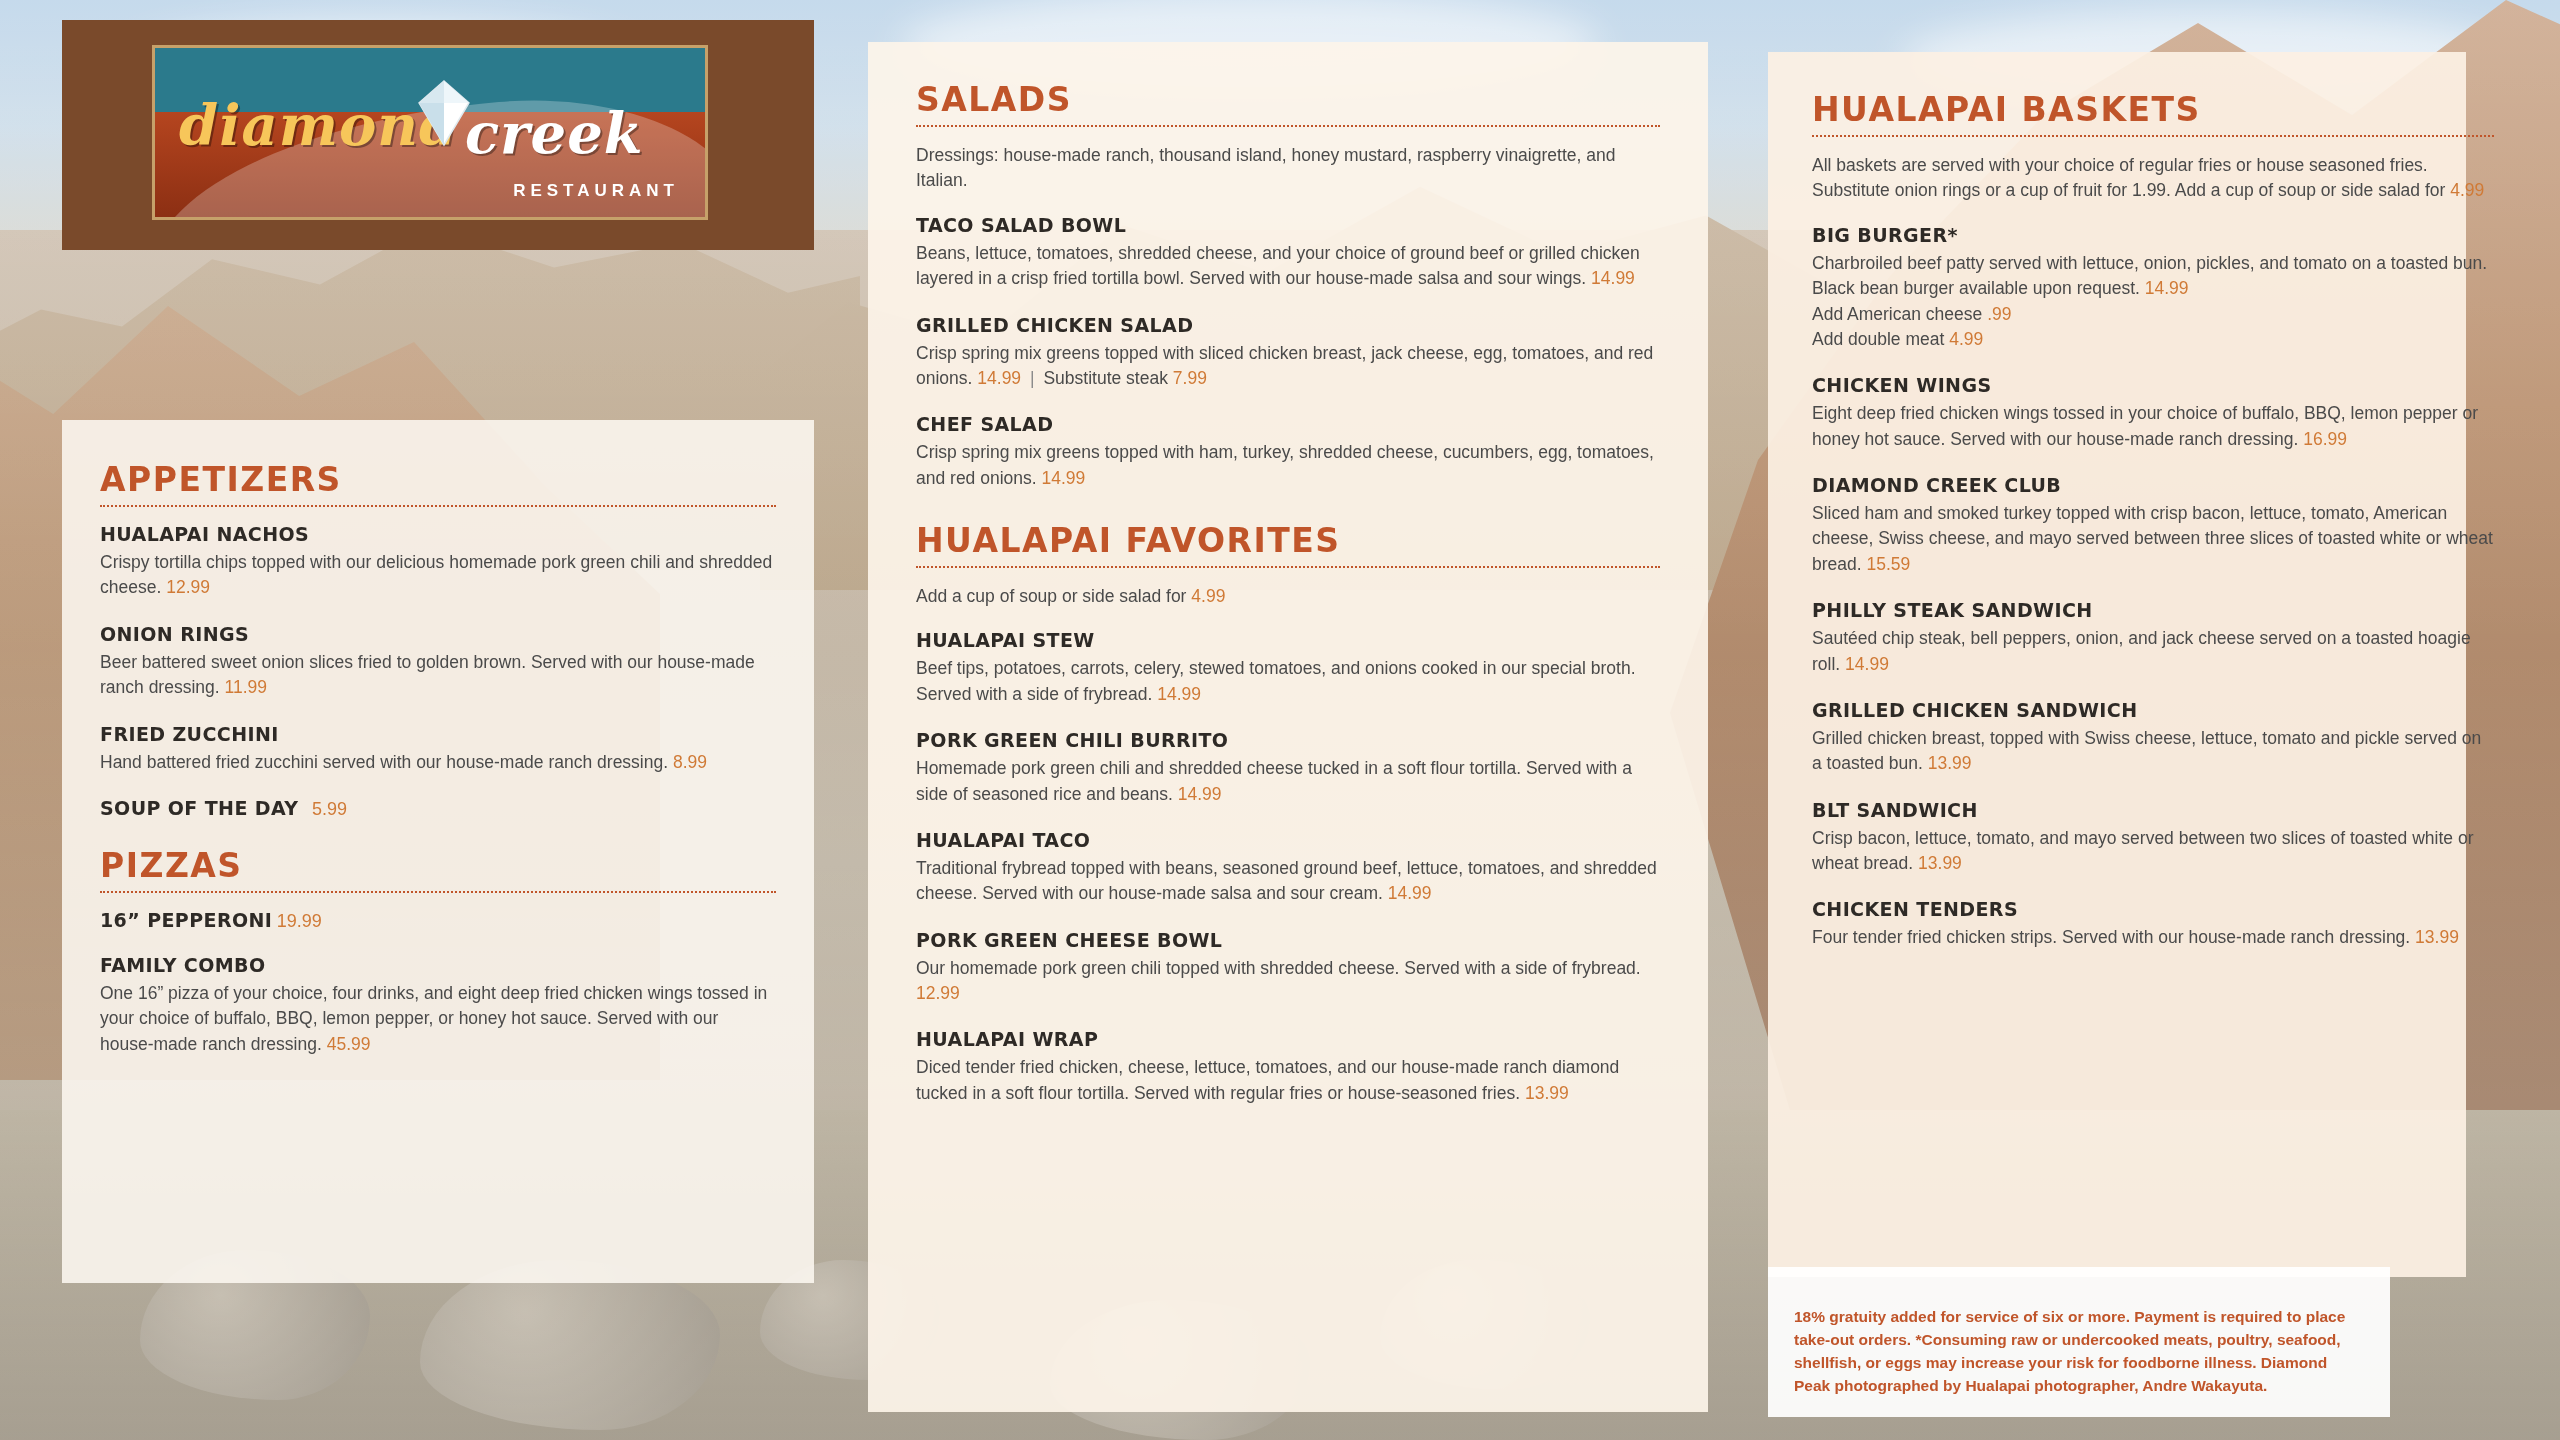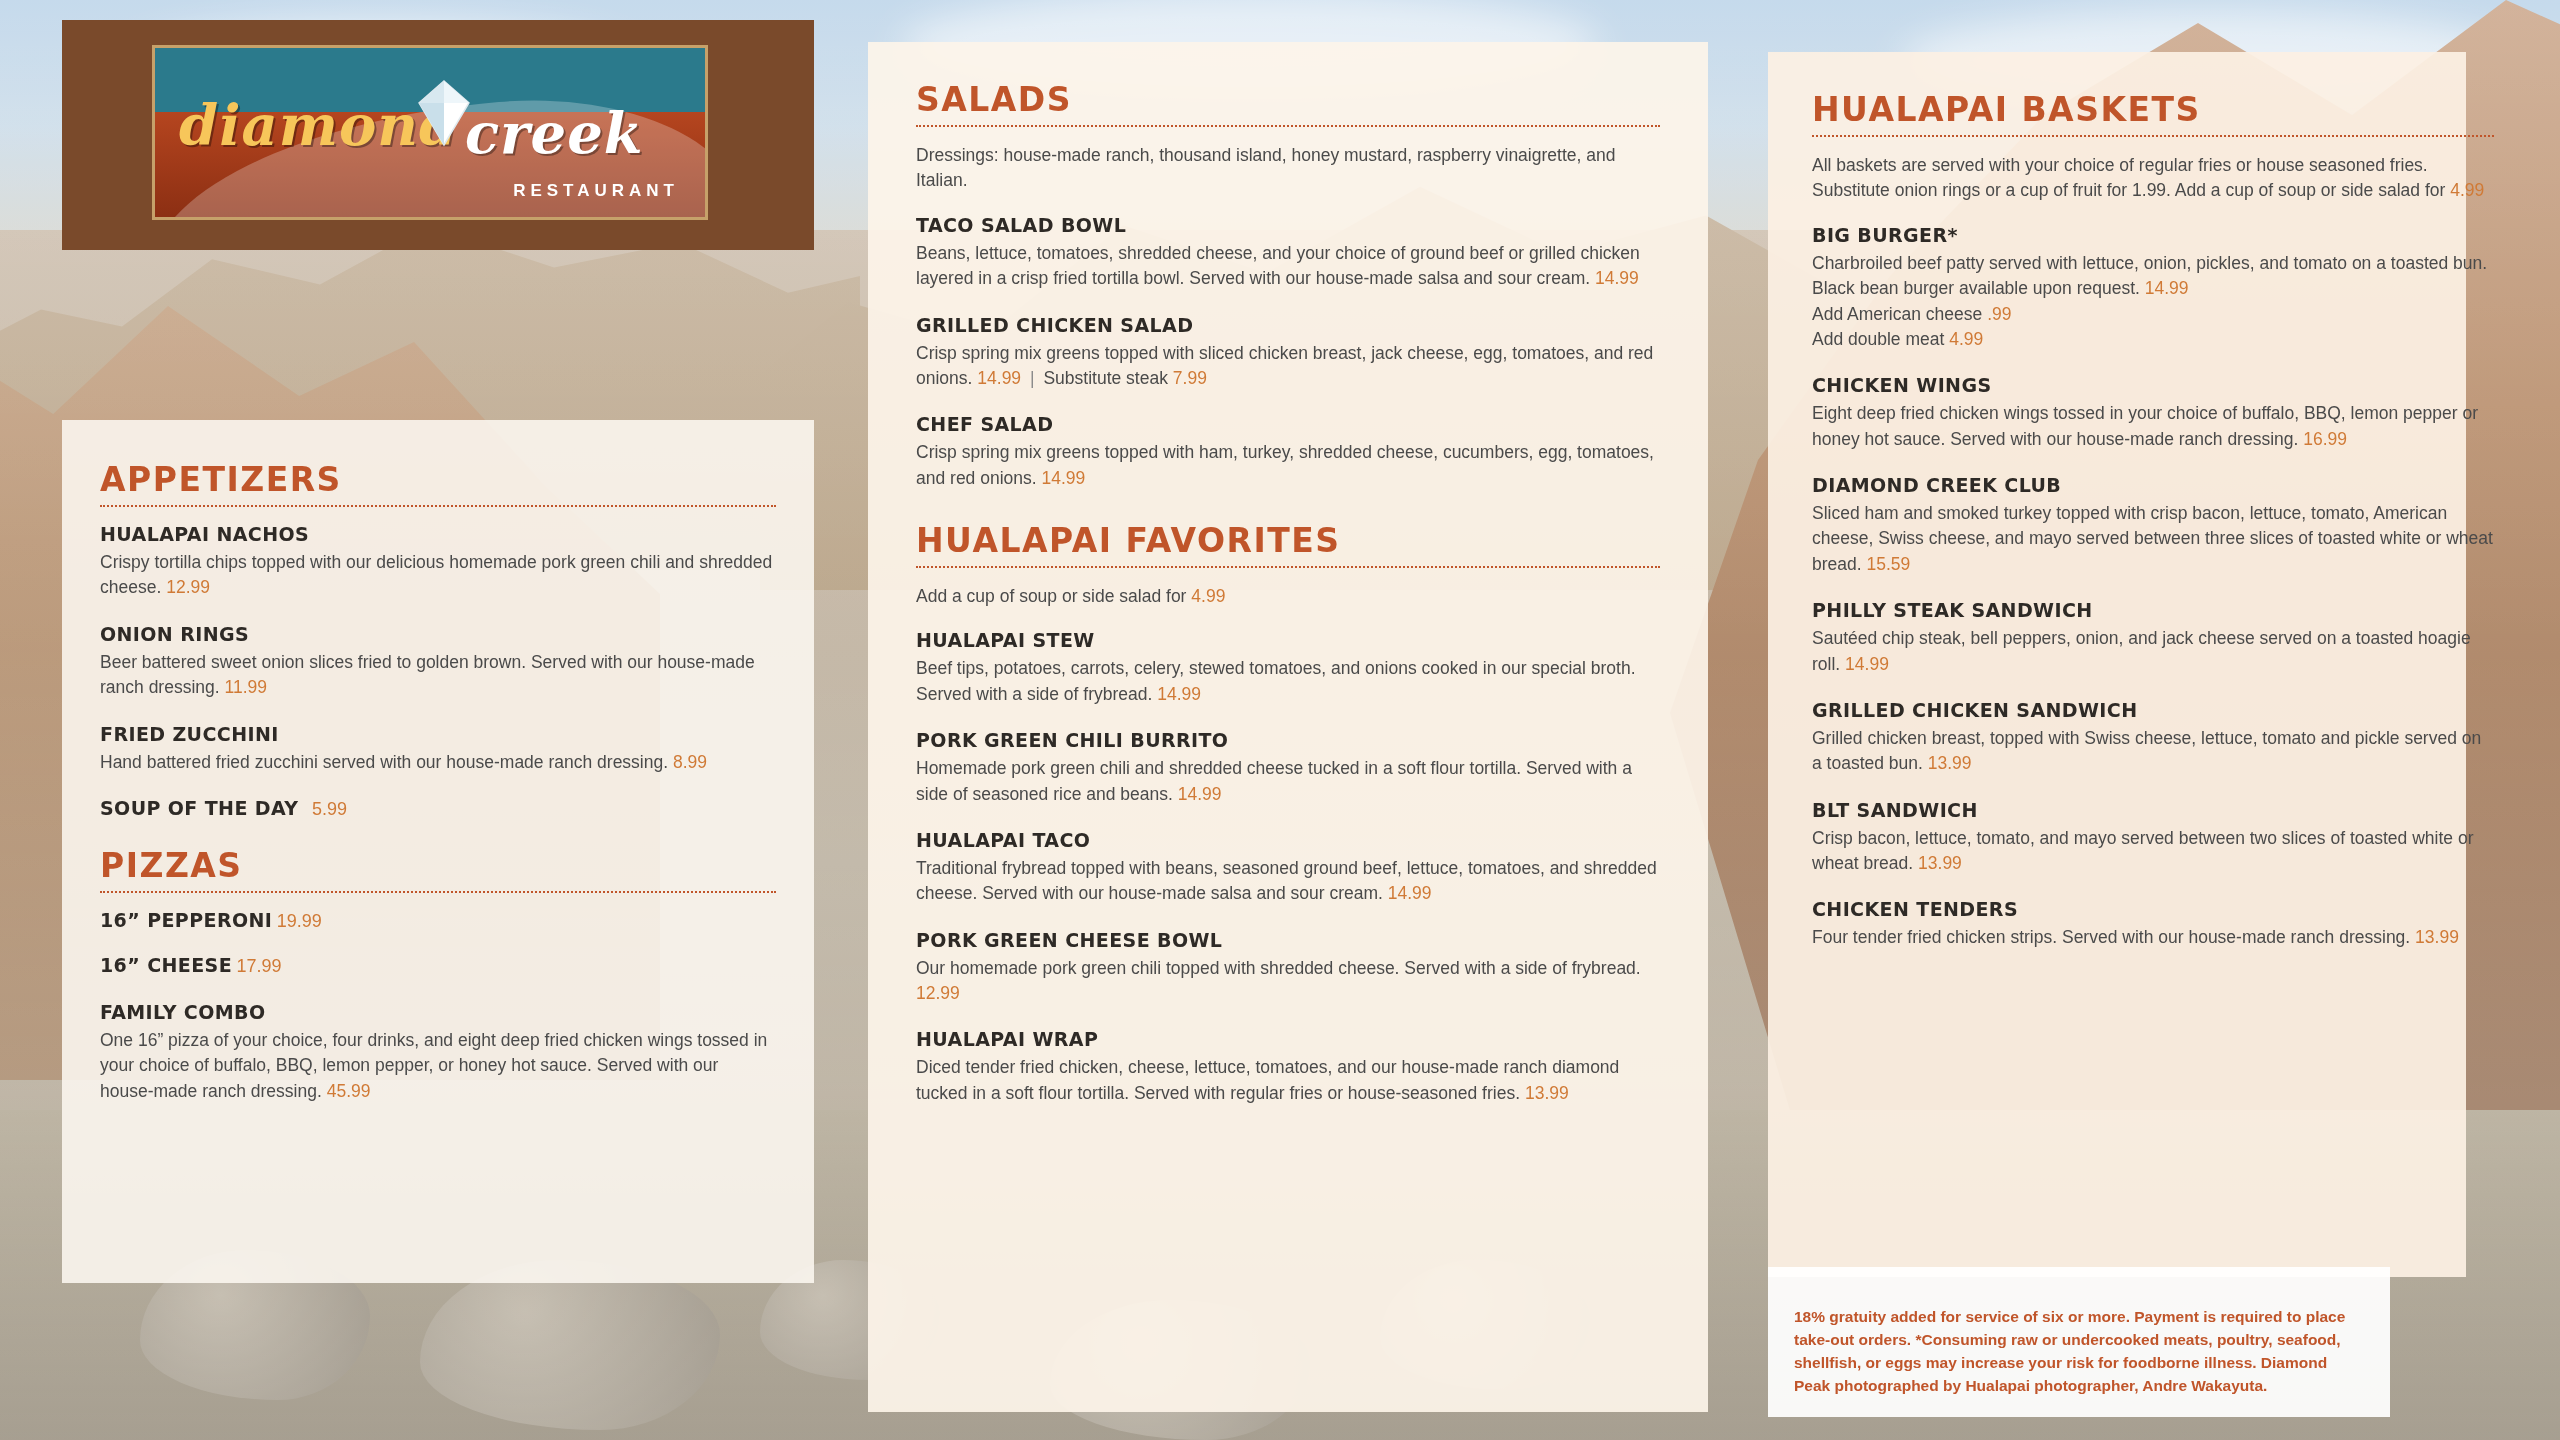--- a/index.html
+++ b/index.html
@@ -217,24 +217,20 @@
       </div>
 
       <h2 class="section">PIZZAS</h2>
       <div class="rule"></div>
 
       <div class="item" style="margin-bottom:22px;">
         <span class="inline-name">16” PEPPERONI</span>
         <span class="price" style="font-size:18px;">19.99</span>
       </div>
 
-      <div class="item" style="margin-bottom:24px;">
-        <span class="inline-name">16” CHEESE</span>
-        <span class="price" style="font-size:18px;">17.99</span>
-      </div>
 
       <div class="item">
         <div class="item-name">FAMILY COMBO</div>
         <p class="item-desc">
           <span>One 16” pizza of your choice, four drinks, and eight deep fried chicken wings tossed in your choice of buffalo, BBQ, lemon pepper, or honey hot sauce. Served with our house-made ranch dressing.</span>
           <span class="price">45.99</span>
         </p>
       </div>
 
     </div>
@@ -243,21 +239,21 @@
   <div class="panel" id="panel-mid">
     <div class="col" style="left:48px; top:38px; width:744px;">
 
       <h2 class="section">SALADS</h2>
       <div class="rule"></div>
       <p class="intro">Dressings: house-made ranch, thousand island, honey mustard, raspberry vinaigrette, and Italian.</p>
 
       <div class="item">
         <div class="item-name">TACO SALAD BOWL</div>
         <p class="item-desc">
-          <span>Beans, lettuce, tomatoes, shredded cheese, and your choice of ground beef or grilled chicken layered in a crisp fried tortilla bowl. Served with our house-made salsa and sour cream.</span>
+          <span>Beans, lettuce, tomatoes, shredded cheese, and your choice of ground beef or grilled chicken layered in a crisp fried tortilla bowl. Served with our house-made salsa and sour wings.</span>
           <span class="price">14.99</span>
         </p>
       </div>
 
       <div class="item">
         <div class="item-name">GRILLED CHICKEN SALAD</div>
         <p class="item-desc">
           <span>Crisp spring mix greens topped with sliced chicken breast, jack cheese, egg, tomatoes, and red onions.</span>
           <span class="price">14.99</span>
           <span class="sep">|</span>

